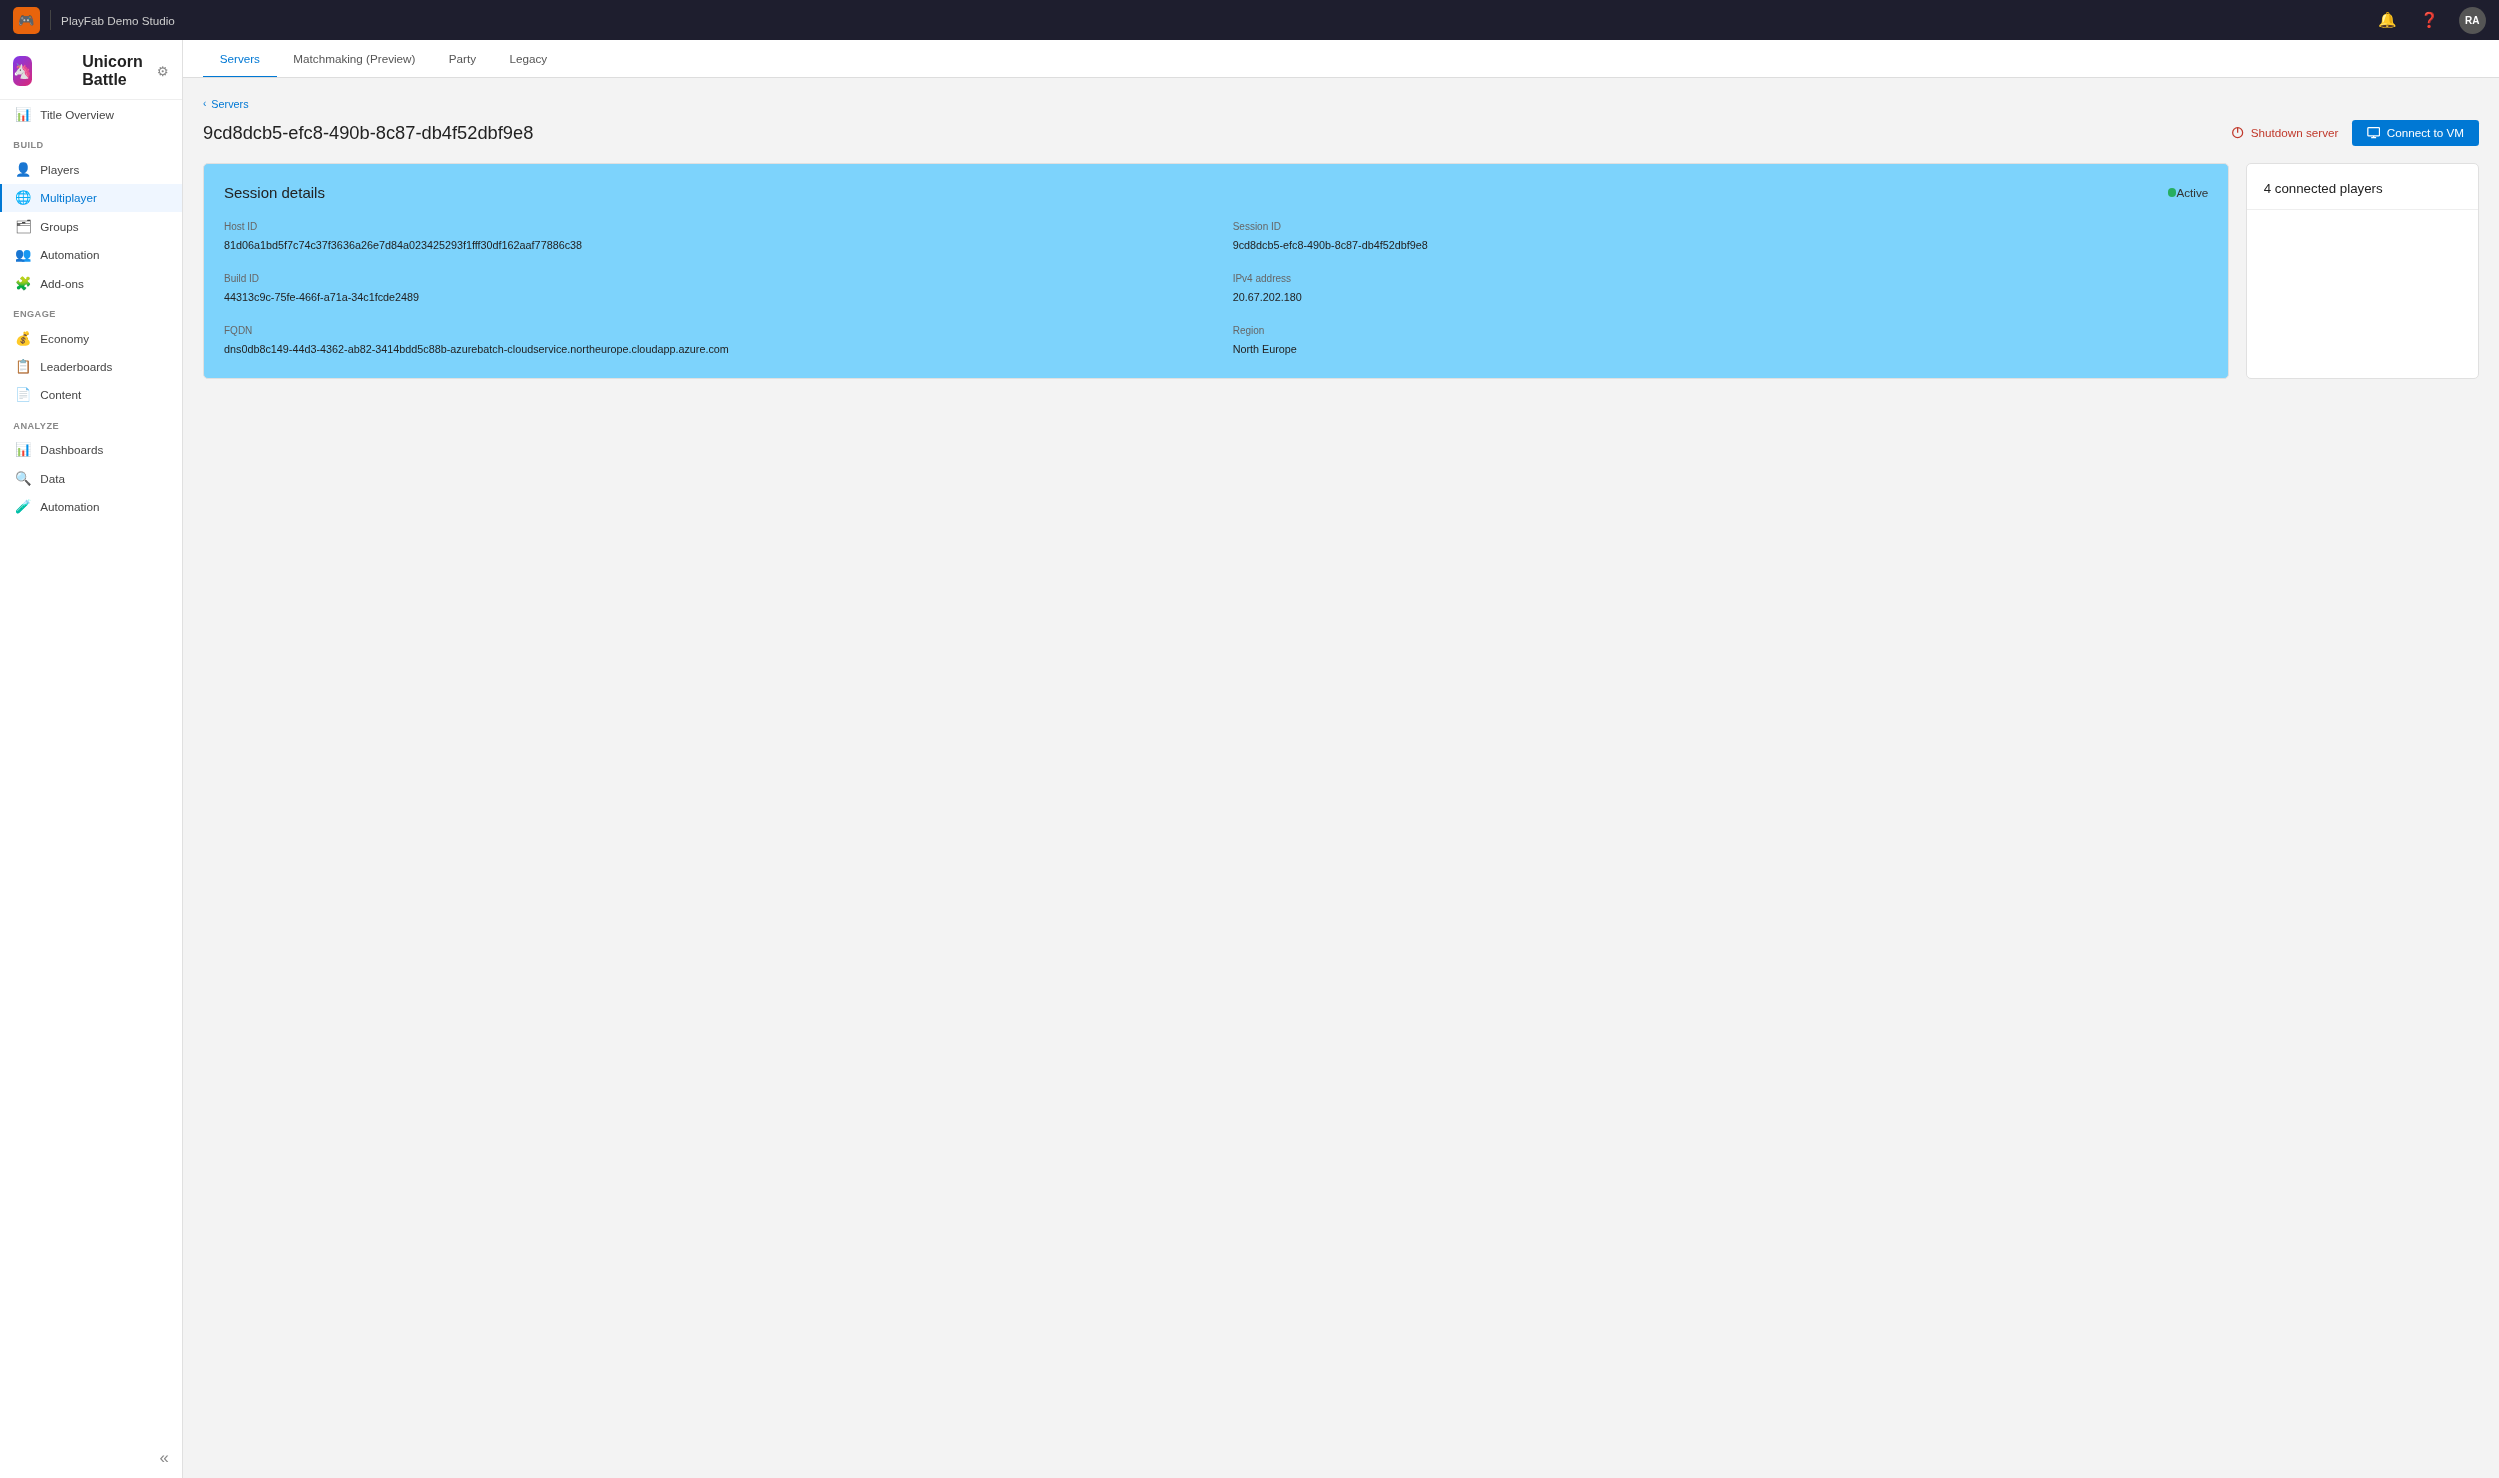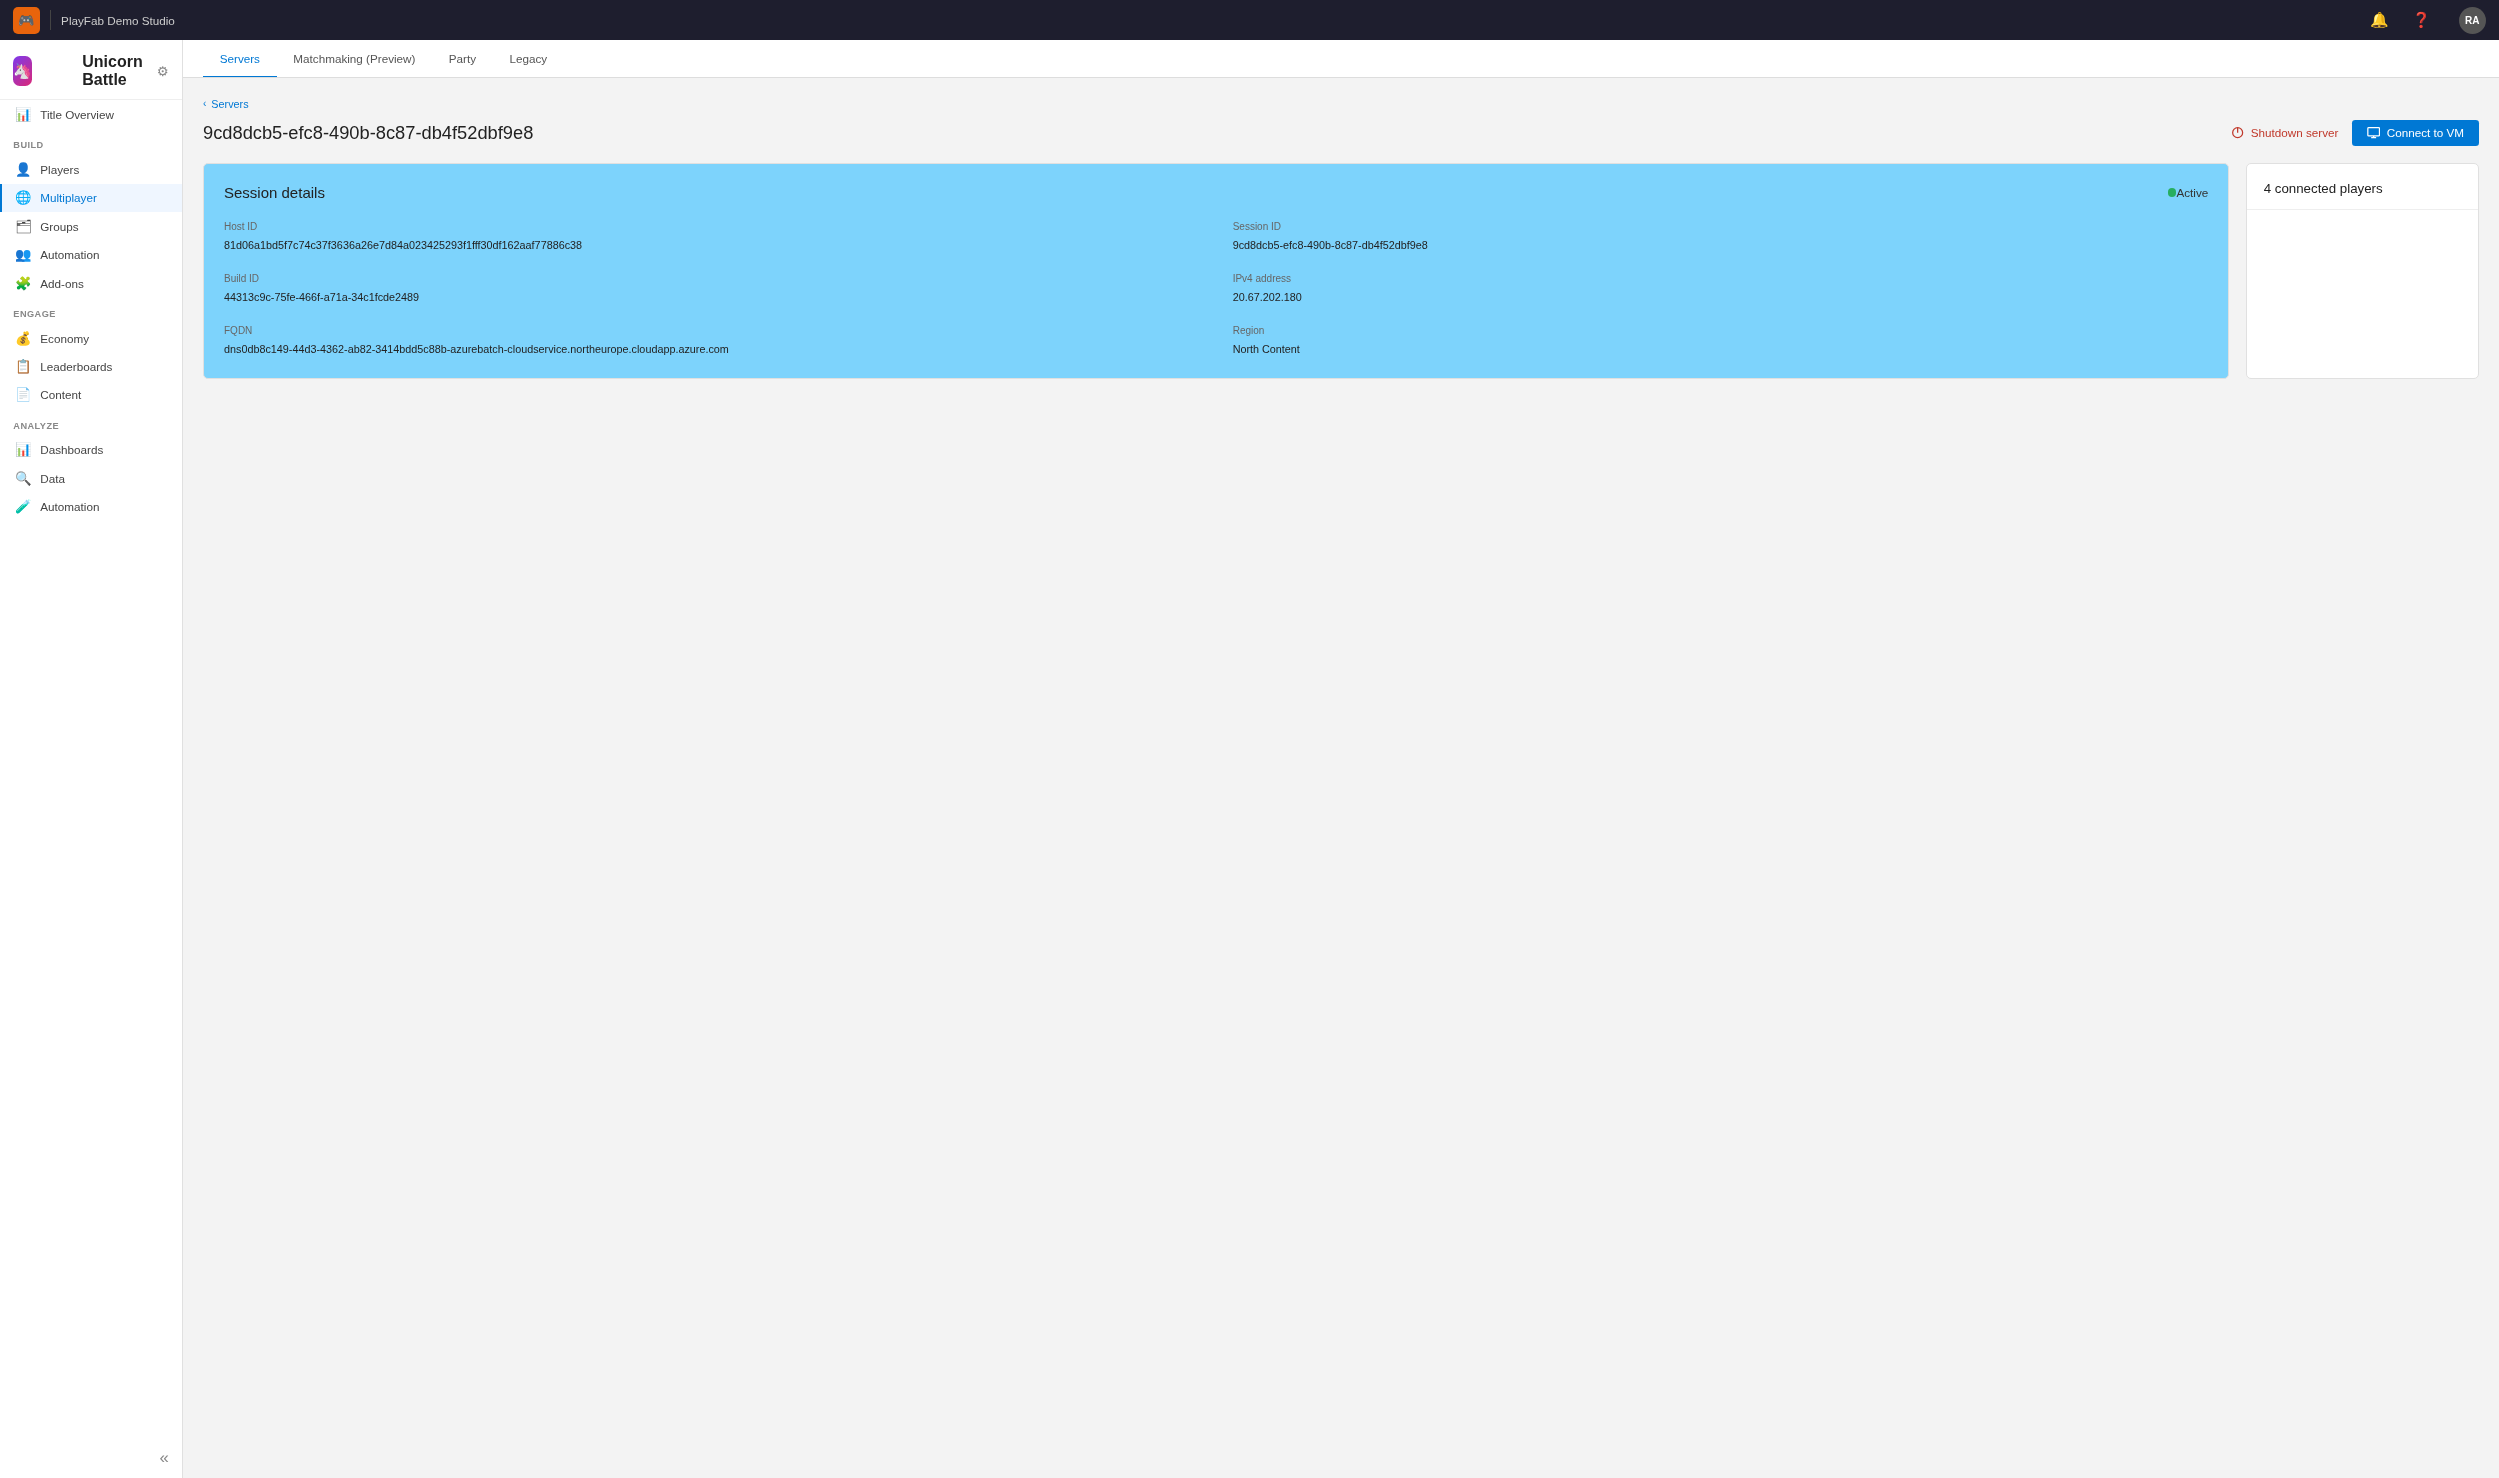--- a/index.html
+++ b/index.html
@@ -22,21 +22,21 @@
       display: flex; align-items: center; justify-content: center;
       color: white; font-weight: bold; font-size: 13.3px;
     }
     .top-nav-divider { width: 0.8px; height: 20px; background: #444; }
     .top-nav-title { color: #ccc; font-size: 11.7px; }
     .top-nav-spacer { flex: 1; }
     .top-nav-icon { color: #aaa; font-size: 15px; margin-left: 13.3px; cursor: pointer; }
     .top-nav-avatar {
       width: 27px; height: 27px; border-radius: 50%;
       background: #555; display: flex; align-items: center; justify-content: center;
-      color: #fff; font-size: 10px; font-weight: bold; margin-left: 18px; cursor: pointer;
+      color: #fff; font-size: 10px; font-weight: bold; margin-left: 10px; cursor: pointer;
     }
 
     
     .layout { display: flex; flex: 1; overflow: hidden; }
 
     
     .sidebar {
       width: 183px;
       background: #fff;
       border-right: 0.8px solid #e0e0e0;
@@ -295,21 +295,21 @@
             <div class="field-group">
               <span class="field-label">IPv4 address</span>
               <span class="field-value">20.67.202.180</span>
             </div>
             <div class="field-group">
               <span class="field-label">FQDN</span>
               <span class="field-value">dns0db8c149-44d3-4362-ab82-3414bdd5c88b-azurebatch-cloudservice.northeurope.cloudapp.azure.com</span>
             </div>
             <div class="field-group">
               <span class="field-label">Region</span>
-              <span class="field-value">North Content</span>
+              <span class="field-value">North Europe</span>
             </div>
           </div>
         </div>
 
         <div class="players-panel">
           <div class="players-title">4 connected players</div>
         </div>
 
       </div>
     </div>

